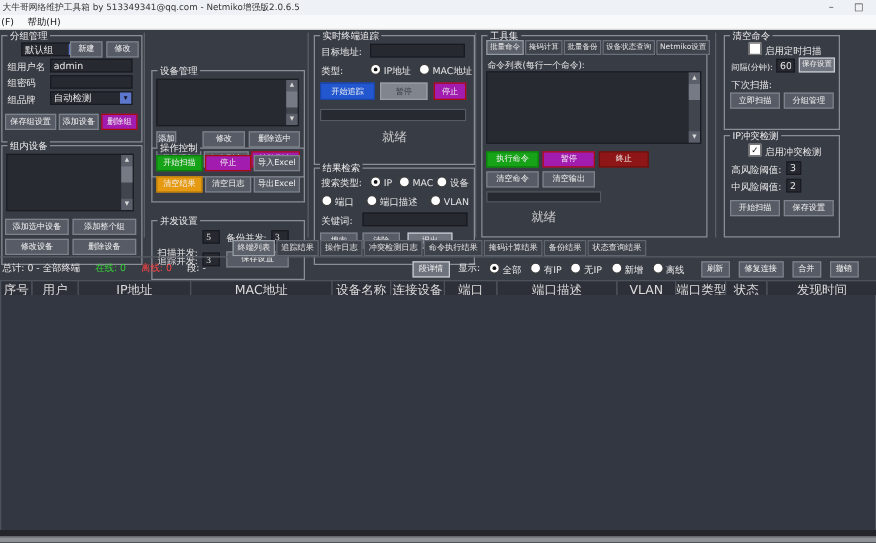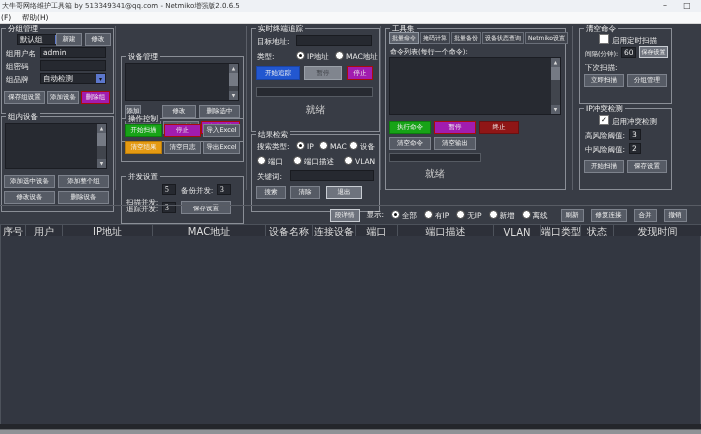--- a/index.html
+++ b/index.html
@@ -254,22 +254,38 @@
     <span class="gtitle">IP冲突检测</span>
     <span class="ckrow" style="left:5px;top:6px;"><span class="ck">✓</span><span>启用冲突检测</span></span>
     <span class="lbl" style="left:5px;top:22px;">高风险阈值:</span>
     <input class="inp" style="left: 49px; top: 20px; width: 12px;" value="3">
     <span class="lbl" style="left:5px;top:36px;">中风险阈值:</span>
     <input class="inp" style="left: 49px; top: 34px; width: 12px;" value="2">
     <div class="btn" style="left:4px;top:51px;width:40px;">开始扫描</div>
     <div class="btn" style="left:47px;top:51px;width:40px;">保存设置</div>
   </div>
 
+  <div class="rtabs">
+    <span class="rtab sel">终端列表</span>
+    <span class="rtab">追踪结果</span>
+    <span class="rtab">操作日志</span>
+    <span class="rtab">冲突检测日志</span>
+    <span class="rtab">命令执行结果</span>
+    <span class="rtab">掩码计算结果</span>
+    <span class="rtab">备份结果</span>
+    <span class="rtab">状态查询结果</span>
+  </div>
   <div class="tabline"></div>
 
+  <div class="frow-l">
+    <span>总计: 0 - 全部终端</span>
+    <span class="grn">在线: 0</span>
+    <span class="rdt">离线: 0</span>
+    <span>段: -</span>
+  </div>
   <div class="frow-r">
     <span class="btn lt fbtn">段详情</span>
     <span>显示:</span>
     <span class="frad"><span class="rc sel"></span><span>全部</span></span>
     <span class="frad"><span class="rc"></span><span>有IP</span></span>
     <span class="frad"><span class="rc"></span><span>无IP</span></span>
     <span class="frad"><span class="rc"></span><span>新增</span></span>
     <span class="frad"><span class="rc"></span><span>离线</span></span>
     <span class="btn fbtn" style="margin-left:6px;">刷新</span>
     <span class="btn fbtn">修复连接</span>

